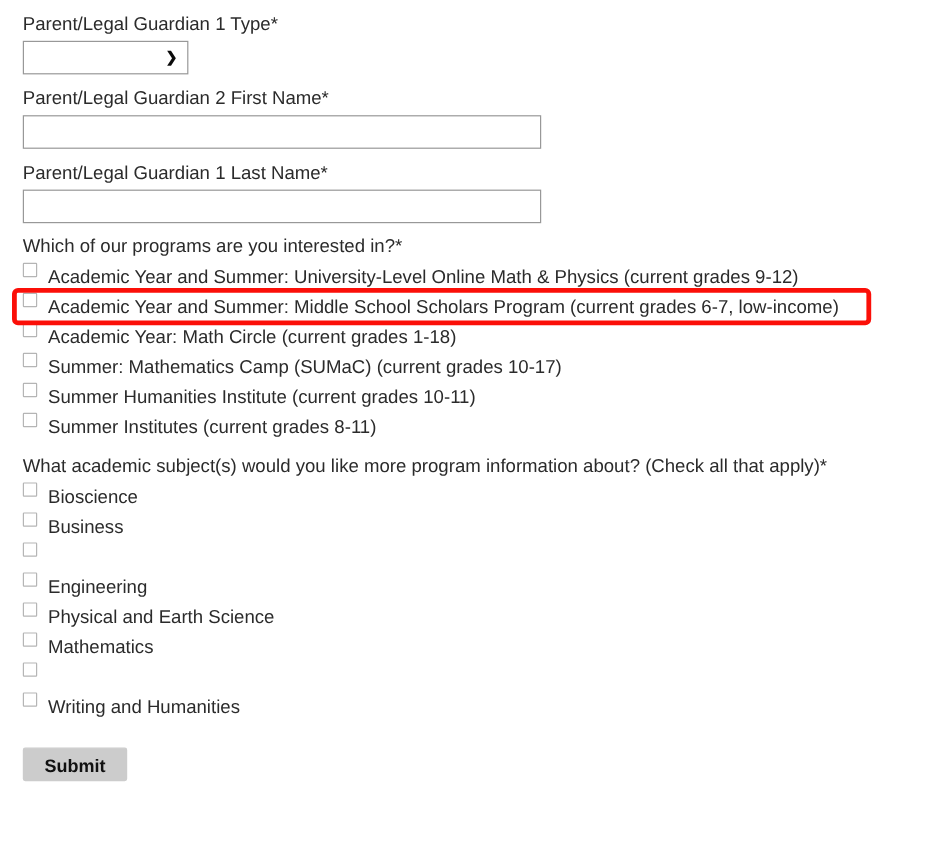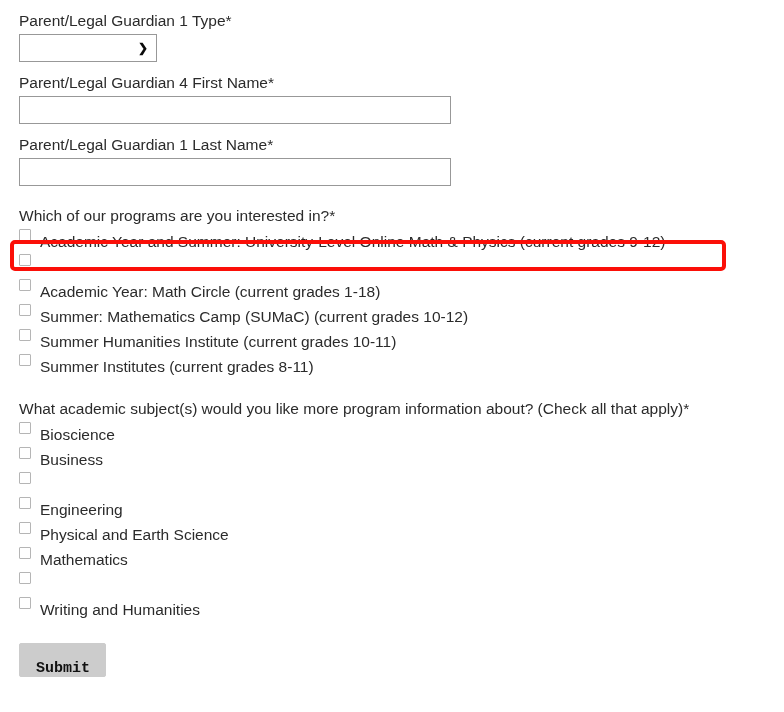--- a/index.html
+++ b/index.html
@@ -80,21 +80,21 @@
     font-size: 14px;
     color: #222222;
     padding: 0 4px;
     border-radius: 0;
     outline: none;
   }
 
   
   .question-block {
     padding-left: 19px;
-    margin-top: 20px;
+    margin-top: 10px;
   }
   .question-text {
     font-size: 15.5px;
     line-height: 19px;
     color: #2b2b2b;
     margin-bottom: 4px;
     white-space: nowrap;
   }
 
   .checkbox-list {
@@ -146,26 +146,26 @@
     padding-left: 19px;
     margin-top: 21px;
   }
   button.submit-button {
     box-sizing: border-box;
     width: 87px;
     height: 28px;
     background: #cccccc;
     border: 1px solid #cccccc;
     border-radius: 2px;
-    font-family: Liberation Mono, monospace;
+    font-family: Liberation Sans, sans-serif;
     font-size: 15px;
     font-weight: bold;
     color: #111111;
     cursor: pointer;
-    padding: 16px;
+    padding: 6px;
   }
 
   
   .highlight-box {
     position: absolute;
     left: 10px;
     top: 240px;
     width: 716px;
     height: 31px;
     border: 4px solid #fb0f08;
@@ -182,46 +182,47 @@
 
   <div class="field-group">
     <div class="field-label">Parent/Legal Guardian 1 Type*</div>
     <div class="select-wrap">
       <select class="form-select"><option></option></select>
       <span class="select-arrow">❯</span>
     </div>
   </div>
 
   <div class="field-group">
-    <div class="field-label">Parent/Legal Guardian 4 First Name*</div>
+    <div class="field-label">Parent/Legal Guardian 2 First Name*</div>
     <input class="form-text" type="text" placeholder="" style="">
   </div>
 
   <div class="field-group">
     <div class="field-label">Parent/Legal Guardian 1 Last Name*</div>
     <input class="form-text" type="text" placeholder="" style="">
   </div>
 
   <div class="question-block">
     <div class="question-text">Which of our programs are you interested in?*</div>
     <ul class="checkbox-list">
       <li class="checkbox-row">
         <input type="checkbox" class="cb-box" style="">
         <span class="cb-label">Academic Year and Summer: University-Level Online Math &amp; Physics (current grades 9-12)</span>
       </li>
       <li class="checkbox-row">
         <input type="checkbox" class="cb-box" style="">
+        <span class="cb-label">Academic Year and Summer: Middle School Scholars Program (current grades 6-7, low-income)</span>
       </li>
       <li class="checkbox-row">
         <input type="checkbox" class="cb-box" style="">
         <span class="cb-label">Academic Year: Math Circle (current grades 1-18)</span>
       </li>
       <li class="checkbox-row">
         <input type="checkbox" class="cb-box" style="">
-        <span class="cb-label">Summer: Mathematics Camp (SUMaC) (current grades 10-12)</span>
+        <span class="cb-label">Summer: Mathematics Camp (SUMaC) (current grades 10-17)</span>
       </li>
       <li class="checkbox-row">
         <input type="checkbox" class="cb-box" style="">
         <span class="cb-label">Summer Humanities Institute (current grades 10-11)</span>
       </li>
       <li class="checkbox-row">
         <input type="checkbox" class="cb-box" style="">
         <span class="cb-label">Summer Institutes (current grades 8-11)</span>
       </li>
     </ul>

